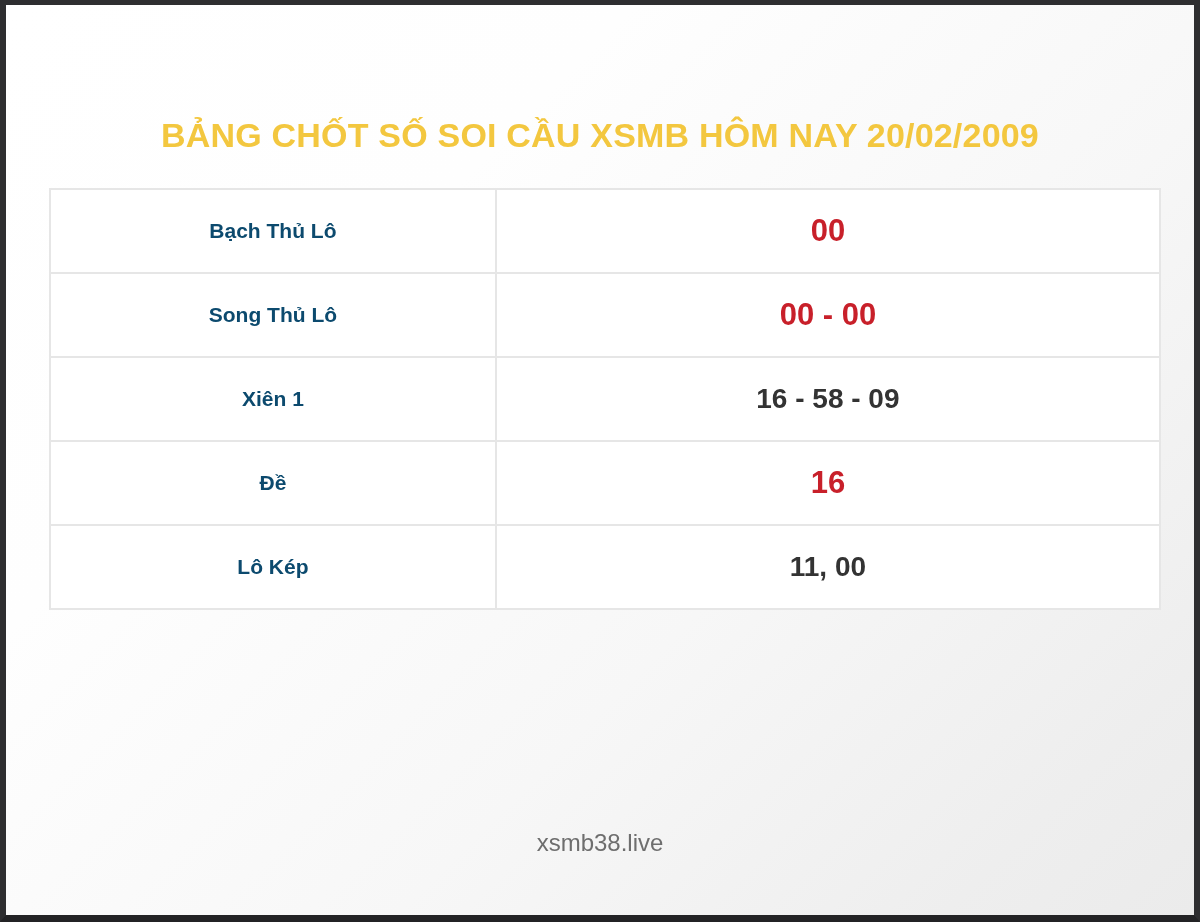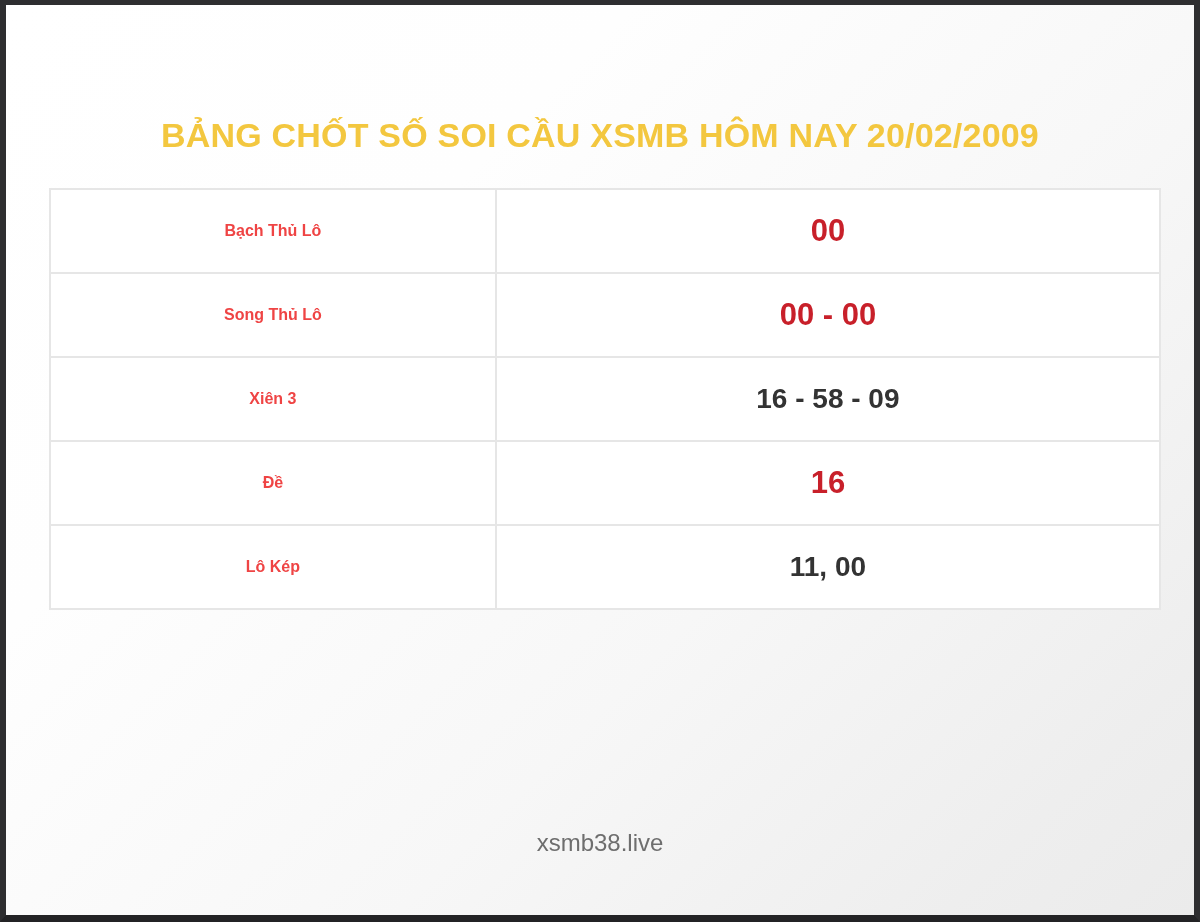--- a/index.html
+++ b/index.html
@@ -76,22 +76,22 @@
     padding: 0 6px;
     text-align: center;
     vertical-align: middle;
     background: #ffffff;
   }
 
   .col-label { width: 445px; }
   .col-value { width: 663px; }
 
   .cell-label {
-    color: #ef4444;
-    font-size: 16px;
+    color: #0c4a6e;
+    font-size: 21px;
     font-weight: bold;
   }
 
   .cell-value {
     color: #333333;
     font-size: 28px;
     font-weight: bold;
     white-space: nowrap;
   }
 
@@ -128,21 +128,21 @@
       <tbody>
         <tr>
           <td class="cell-label">Bạch Thủ Lô</td>
           <td class="cell-value accent">00</td>
         </tr>
         <tr>
           <td class="cell-label">Song Thủ Lô</td>
           <td class="cell-value accent">00 - 00</td>
         </tr>
         <tr>
-          <td class="cell-label">Xiên 3</td>
+          <td class="cell-label">Xiên 1</td>
           <td class="cell-value">16 - 58 - 09</td>
         </tr>
         <tr>
           <td class="cell-label">Đề</td>
           <td class="cell-value accent">16</td>
         </tr>
         <tr>
           <td class="cell-label">Lô Kép</td>
           <td class="cell-value">11, 00</td>
         </tr>

